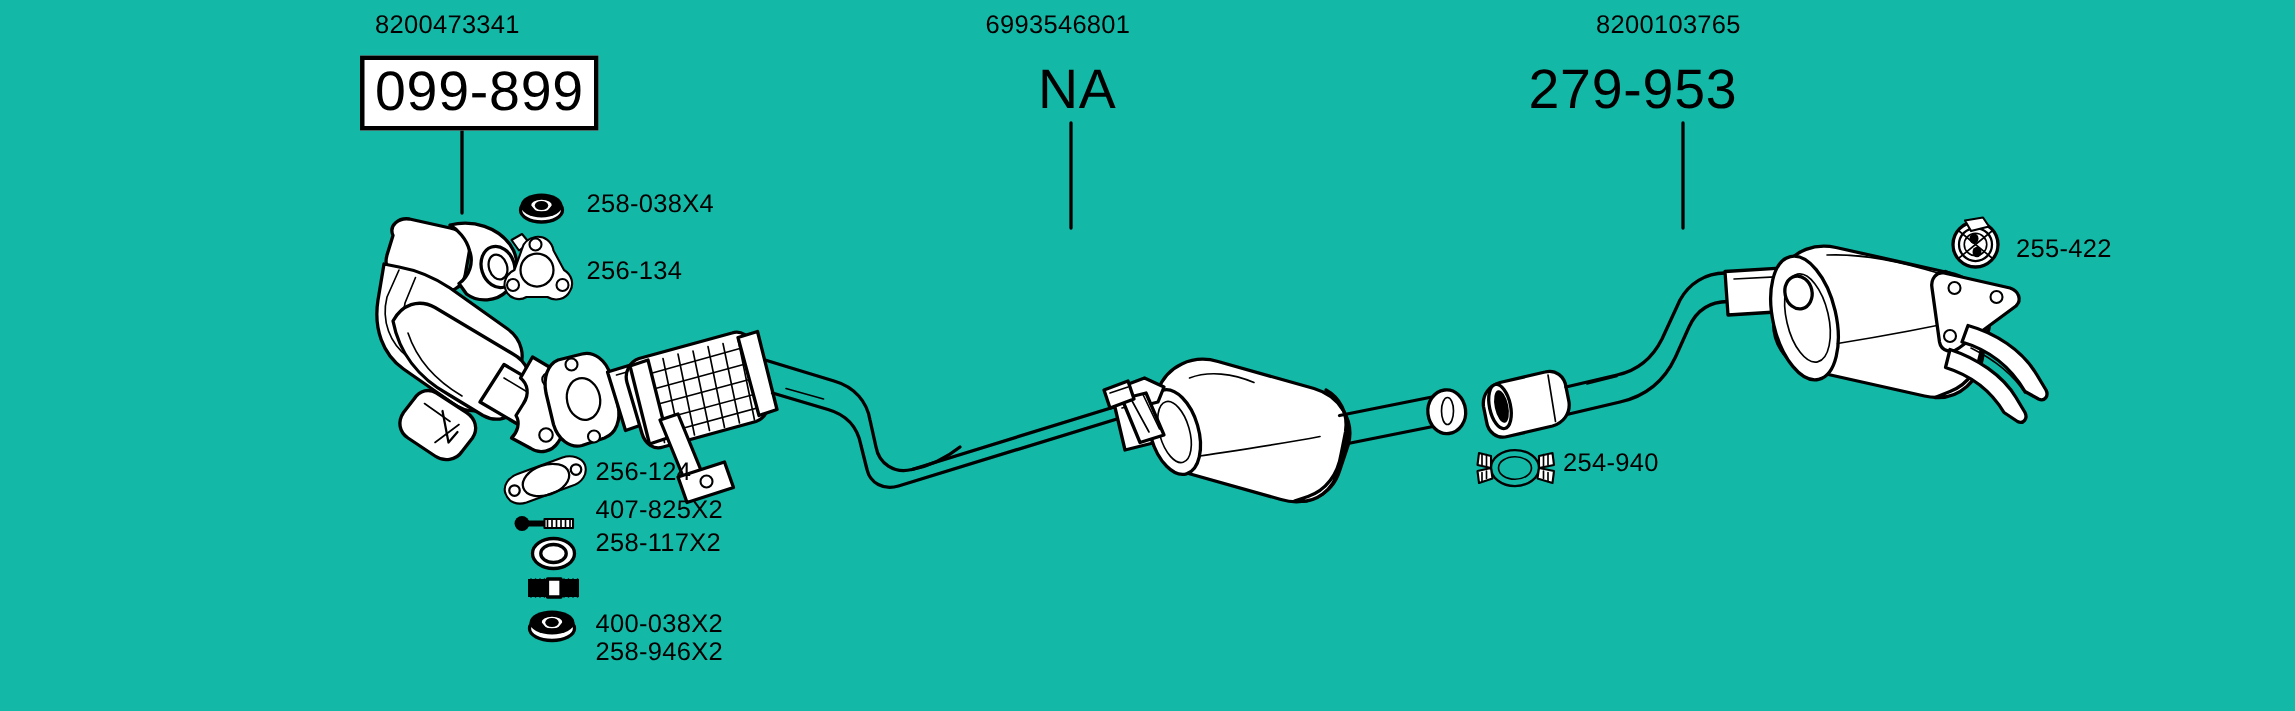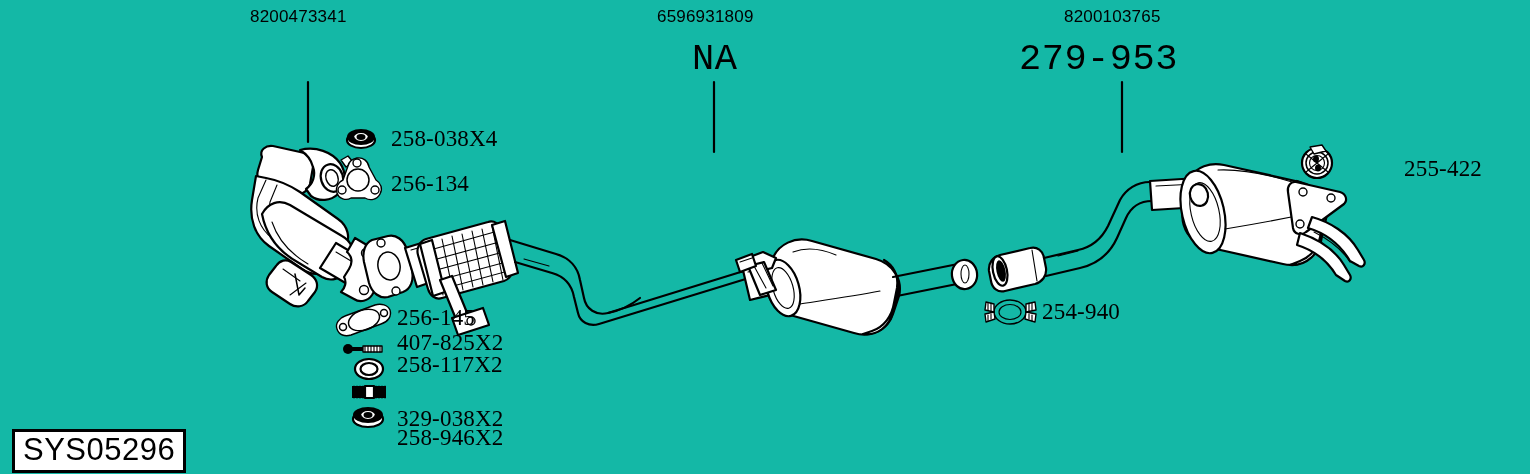--- a/index.html
+++ b/index.html
@@ -42,33 +42,31 @@
     line-height: 1;
     color: #000;
   }
   .hdr-code {
     font-size: 17px;
     letter-spacing: 0.2px;
   }
   .hdr-ref {
     font-size: 37px;
     letter-spacing: 0.5px;
-    font-family: Liberation Mono, monospace;
   }
   .hdr-ref-boxed {
     font-size: 37px;
     letter-spacing: 0.5px;
     border: 3px solid #000;
     padding: 2px 7px 5px 7px;
     background: #fff;
   }
   .part-label {
-    font-size: 23px;
+    font-size: 17px;
     letter-spacing: 0.2px;
-    font-family: Liberation Serif, serif;
   }
   .sys-box {
     font-size: 31px;
     letter-spacing: 0.5px;
     border: 3px solid #000;
     padding: 2px 8px 5px 8px;
     background: #fff;
   }
 </style>
 </head>
@@ -316,34 +314,34 @@
       <path class="fil-w-thin" d="M10,14 L1,16 L2,24 L11,21 Z"></path>
       <path class="fil-w-thin" d="M42,6 L51,4 L52,12 L42,14 Z"></path>
       <path class="fil-w-thin" d="M42,14 L52,16 L51,24 L41,21 Z"></path>
       <path class="ln-hair" d="M4,5 L4,12 M7,5 L7,13 M4,17 L4,23 M7,16 L7,21
                                M48,5 L48,12 M45,5 L45,13 M48,17 L48,23 M45,16 L45,21"></path>
     </g>
 
   </svg>
 
   <div class="txt hdr-code" style="left:250px; top:8px;">8200473341</div>
-
-  <div class="txt hdr-code" style="left:657px; top:8px;">6596931809</div>
+  <div class="txt hdr-ref-boxed" style="left:240px; top:37px;">099-899</div>
+
+  <div class="txt hdr-code" style="left:657px; top:8px;">6993546801</div>
   <div class="txt hdr-ref" style="left:692px; top:41px;">NA</div>
 
   <div class="txt hdr-code" style="left:1064px; top:8px;">8200103765</div>
   <div class="txt hdr-ref" style="left:1019px; top:41px;">279-953</div>
 
   <div class="txt part-label" style="left:391px; top:127px;">258-038X4</div>
   <div class="txt part-label" style="left:391px; top:172px;">256-134</div>
 
-  <div class="txt part-label" style="left:397px; top:306px;">256-145</div>
+  <div class="txt part-label" style="left:397px; top:306px;">256-124</div>
   <div class="txt part-label" style="left:397px; top:331px;">407-825X2</div>
   <div class="txt part-label" style="left:397px; top:353px;">258-117X2</div>
   <div class="txt part-label" style="left:397px; top:382px;margin-top:44px;">258-946X2</div>
-  <div class="txt part-label" style="left:397px; top:407px;">329-038X2</div>
-
-  <div class="txt part-label" style="left:1404px; top:157px;">255-422</div>
+  <div class="txt part-label" style="left:397px; top:407px;">400-038X2</div>
+
+  <div class="txt part-label" style="left:1344px; top:157px;">255-422</div>
   <div class="txt part-label" style="left:1042px; top:300px;text-align:right;">254-940</div>
 
-  <div class="txt sys-box" style="left:12px; top:429px;">SYS05296</div>
 
 </div>
 
 </body></html>

